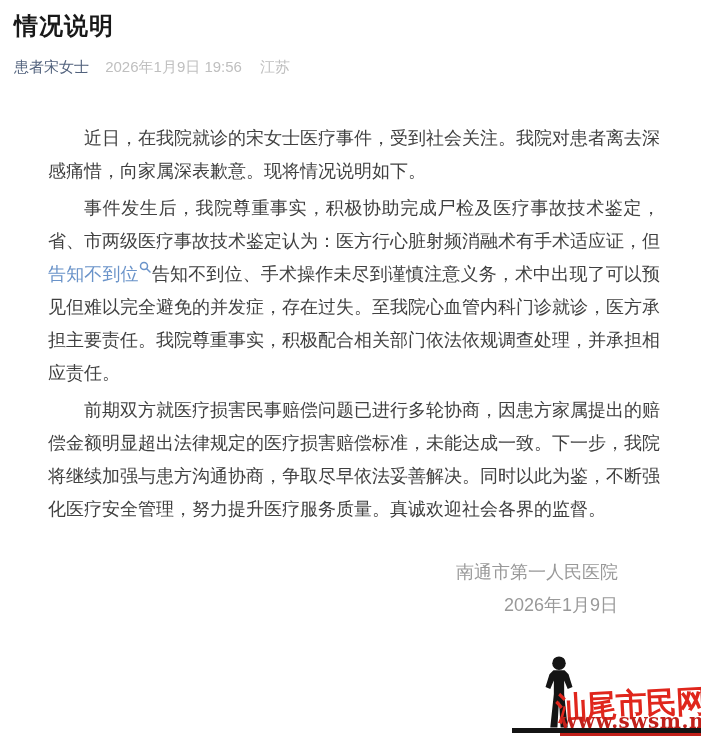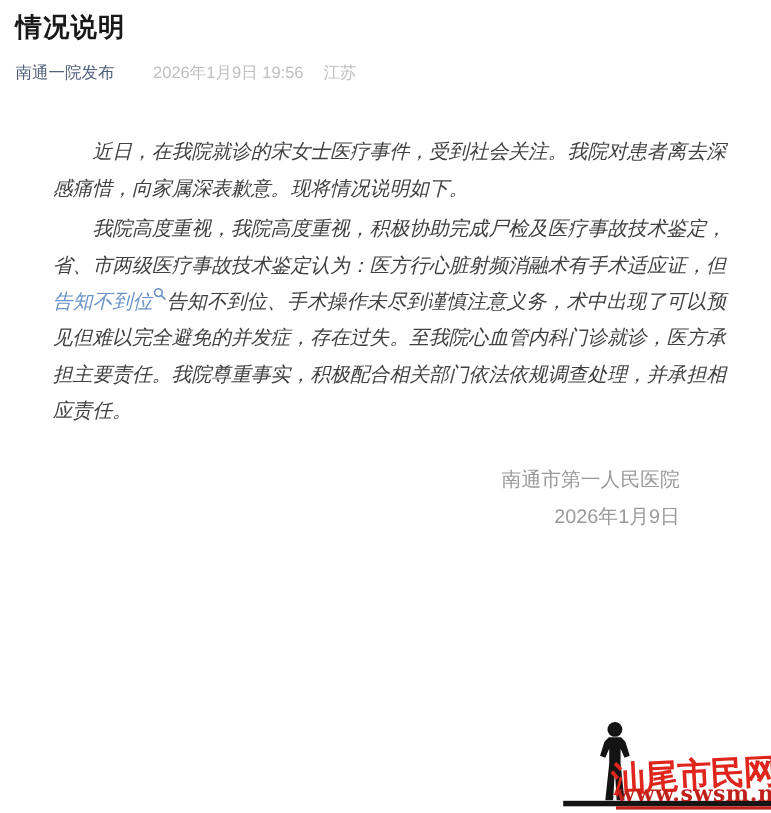--- a/index.html
+++ b/index.html
@@ -21,32 +21,32 @@
     color: #191919;
     letter-spacing: 1px;
   }
   .byline {
     margin-top: 17px;
     font-size: 15px;
     line-height: 20px;
     white-space: nowrap;
   }
   .byline .author { color: #52627d; cursor: pointer; }
-  .byline .time   { color: #bfbfbf; margin-left: 31px; }
+  .byline .time   { color: #bfbfbf; margin-left: 12px; }
   .byline .region { color: #bfbfbf; margin-left: 14px; text-align: right; }
 
   
   .article {
     padding: 45px 41px 0 48px;
     font-size: 18px;
     line-height: 33px;
     color: #404040;
     text-align: justify;
   }
-  .article p { margin: 0 0 4px 0; text-indent: 2em; font-style: italic; }
+  .article p { margin: 0 0 4px 0; text-indent: 2em; }
 
   .search-link { color: #6a93c9; text-decoration: none; cursor: pointer; }
   .search-icon-svg {
     display: inline-block;
     width: 12px; height: 12px;
     vertical-align: super;
     margin: 0 1px 0 0;
   }
 
   
@@ -89,32 +89,33 @@
   }
 </style>
 </head>
 <body>
 
 <div class="page">
 
   <header class="header">
     <h1 class="title">情况说明</h1>
     <div class="byline">
-      <span class="author">南通一院发布</span>
+      <span class="author">患者宋女士</span>
       <span class="time">2026年1月9日 19:56</span>
       <span class="region">江苏</span>
     </div>
   </header>
 
   <main class="article">
     <p>近日，在我院就诊的宋女士医疗事件，受到社会关注。我院对患者离去深感痛惜，向家属深表歉意。现将情况说明如下。</p>
-    <p><span>我院高度重视，我院高度重视，积极协助完成尸检及医疗事故技术鉴定，省、市两级医疗事故技术鉴定认为：医方行心脏射频消融术有手术适应证，但</span><a class="search-link"><span>告知不到位</span><svg class="search-icon-svg" viewBox="0 0 24 24">
+    <p><span>事件发生后，我院尊重事实，积极协助完成尸检及医疗事故技术鉴定，省、市两级医疗事故技术鉴定认为：医方行心脏射频消融术有手术适应证，但</span><a class="search-link"><span>告知不到位</span><svg class="search-icon-svg" viewBox="0 0 24 24">
             <circle cx="10" cy="10" r="7" fill="none" stroke="#6a93c9" stroke-width="3"></circle>
             <line x1="15.5" y1="15.5" x2="22" y2="22" stroke="#6a93c9" stroke-width="3" stroke-linecap="round"></line>
           </svg></a><span>告知不到位、手术操作未尽到谨慎注意义务，术中出现了可以预见但难以完全避免的并发症，存在过失。至我院心血管内科门诊就诊，医方承担主要责任。我院尊重事实，积极配合相关部门依法依规调查处理，并承担相应责任。</span></p>
+    <p>前期双方就医疗损害民事赔偿问题已进行多轮协商，因患方家属提出的赔偿金额明显超出法律规定的医疗损害赔偿标准，未能达成一致。下一步，我院将继续加强与患方沟通协商，争取尽早依法妥善解决。同时以此为鉴，不断强化医疗安全管理，努力提升医疗服务质量。真诚欢迎社会各界的监督。</p>
 
     <div class="signature">
       <div>南通市第一人民医院</div>
       <div>2026年1月9日</div>
     </div>
   </main>
 
   <div class="wm-figure">
     <svg viewBox="0 0 50 92" width="52" height="73">
       <g fill="#141414">

